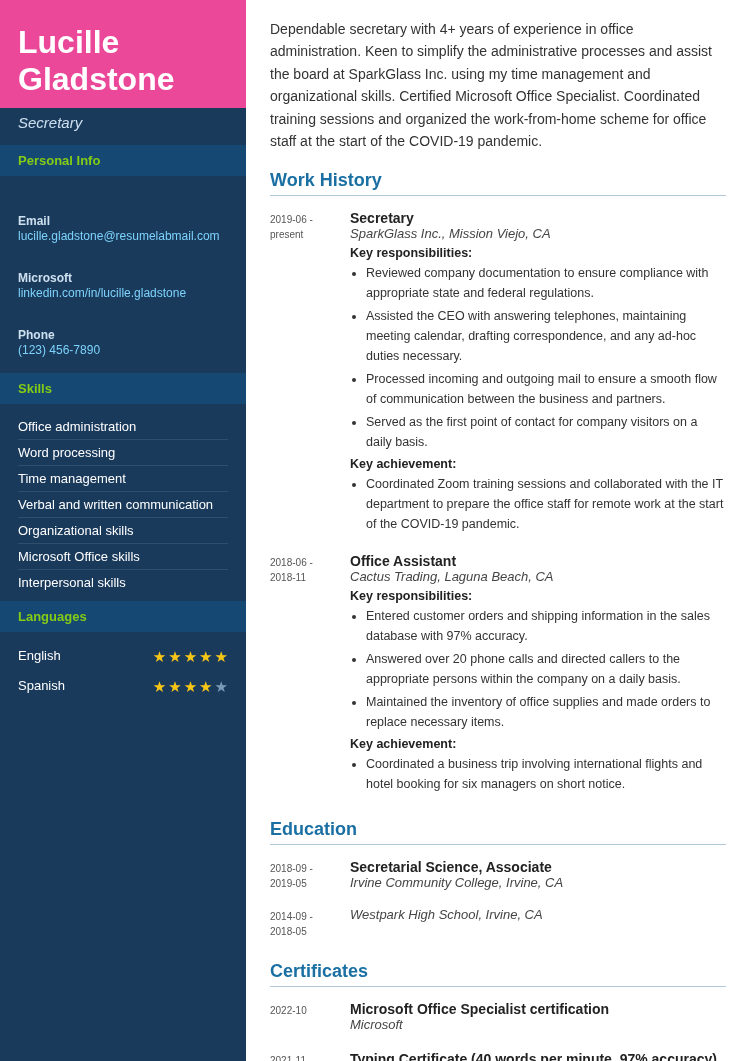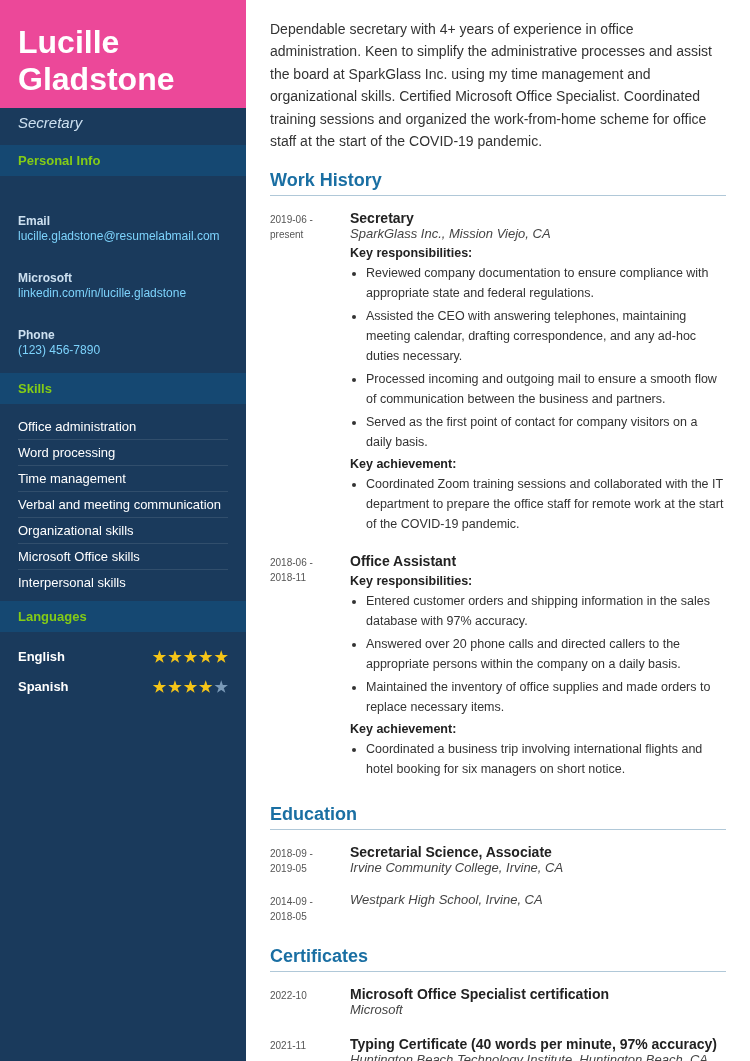--- a/index.html
+++ b/index.html
@@ -75,25 +75,23 @@
     .skills-list li {
       padding: 5px 0;
       font-size: 13px;
       color: #fff;
       border-bottom: 1px solid rgba(255,255,255,0.1);
     }
     .skills-list li:last-child { border-bottom: none; }
     .lang-item {
       display: flex;
       justify-content: space-between;
-      align-items: center;
       padding: 6px 0;
       font-size: 13px;
       color: #fff;
-      font-weight: bold;
     }
     .stars {
       display: flex;
       gap: 2px;
     }
     .star {
       font-size: 15px;
     }
     .star.filled { color: #f5c518; }
     .star.empty { color: #7a9ab8; }
@@ -178,21 +176,21 @@
 
   <div class="sidebar-section">
     <div class="sidebar-section-header">
       <span>Skills</span>
     </div>
     <div class="sidebar-section-content">
       <ul class="skills-list" id="skills-list">
           <li>Office administration</li>
           <li>Word processing</li>
           <li>Time management</li>
-          <li>Verbal and meeting communication</li>
+          <li>Verbal and written communication</li>
           <li>Organizational skills</li>
           <li>Microsoft Office skills</li>
           <li>Interpersonal skills</li>
         </ul>
     </div>
   </div>
 
   <div class="sidebar-section">
     <div class="sidebar-section-header">
       <span>Languages</span>
@@ -243,20 +241,21 @@
             <div class="entry-key-label">Key achievement:</div>
             <ul class="entry-list">
               <li>Coordinated Zoom training sessions and collaborated with the IT department to prepare the office staff for remote work at the start of the COVID-19 pandemic.</li>
             </ul>
           </div>
         </div>
         <div class="work-entry">
           <div class="entry-date">2018-06 - 2018-11</div>
           <div class="entry-body">
             <div class="entry-title">Office Assistant</div>
+            <div class="entry-subtitle">Cactus Trading, Laguna Beach, CA</div>
             <div class="entry-key-label">Key responsibilities:</div>
             <ul class="entry-list">
               <li>Entered customer orders and shipping information in the sales database with 97% accuracy.</li>
               <li>Answered over 20 phone calls and directed callers to the appropriate persons within the company on a daily basis.</li>
               <li>Maintained the inventory of office supplies and made orders to replace necessary items.</li>
             </ul>
             <div class="entry-key-label">Key achievement:</div>
             <ul class="entry-list">
               <li>Coordinated a business trip involving international flights and hotel booking for six managers on short notice.</li>
             </ul>

